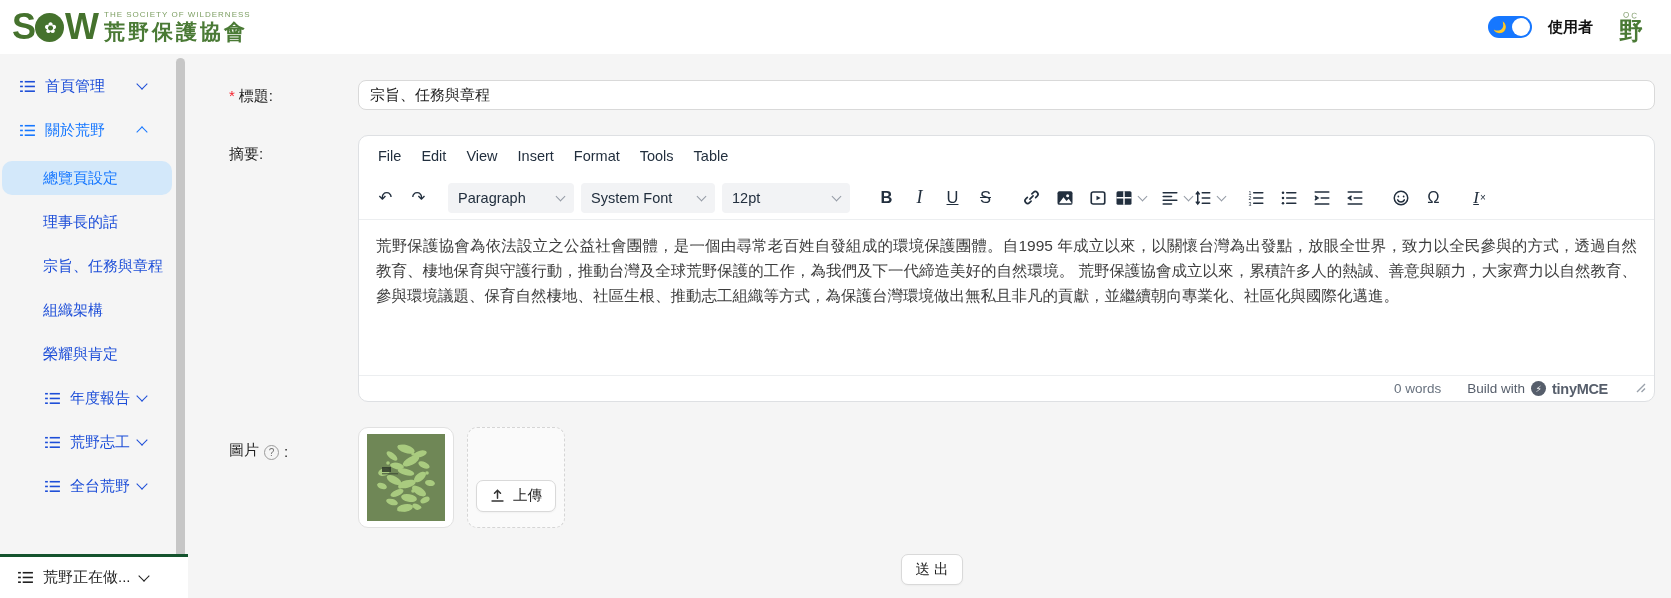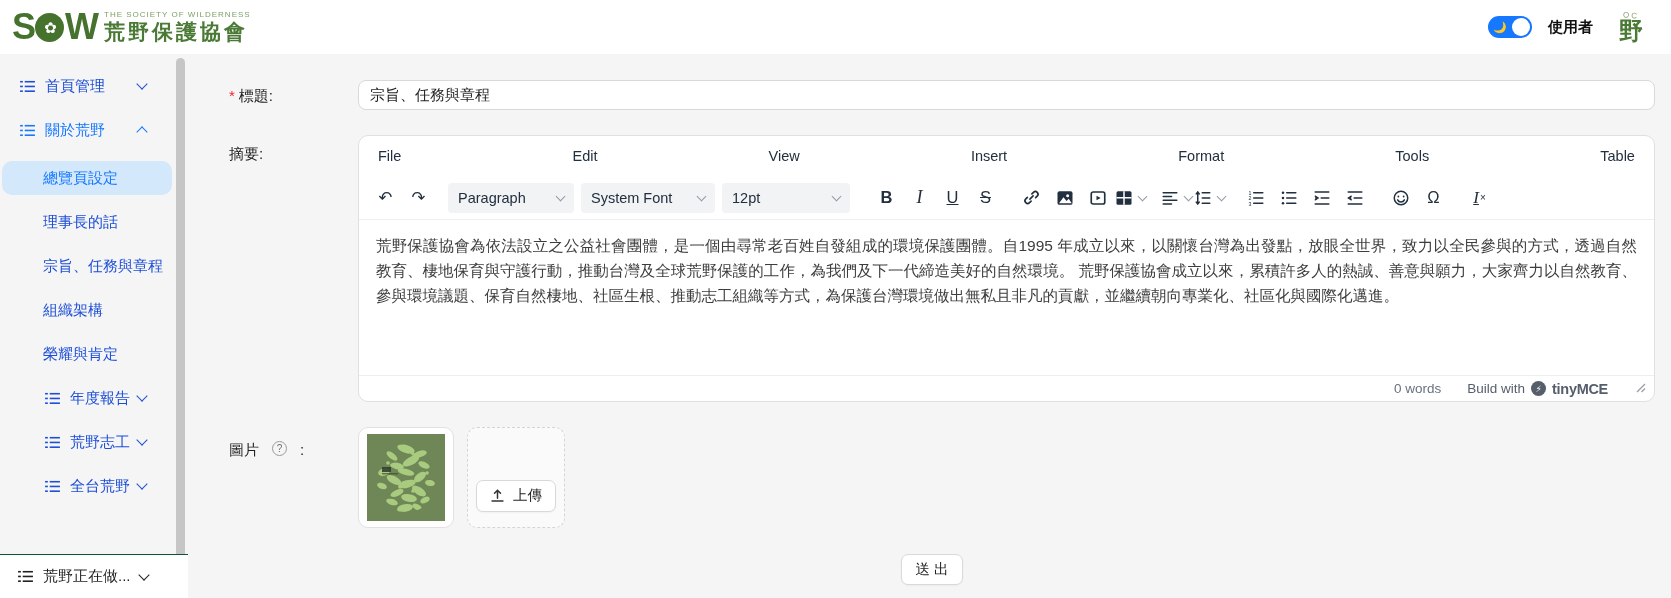--- a/index.html
+++ b/index.html
@@ -34,35 +34,35 @@
   .side-item.lvl-child { padding-left:41px; }
   .side-item.lvl-sub { padding-left:43px; }
   .side-item .chev { position:absolute; right:26px; }
   .side-item.active { color:#1677ff; }
   .side-item.selected { background:#d3e8fa; color:#1677ff; }
   .gap-lg { margin-bottom:14px; }
   .list-ic { flex:none; display:inline-flex; }
   .chev { width:8px; height:8px; border-right:1.8px solid currentColor; border-bottom:1.8px solid currentColor; transform:rotate(45deg); margin-top:-4px; }
   .chev.up { transform:rotate(-135deg); margin-top:4px; }
   .sb-thumb { position:absolute; right:3px; top:4px; width:9px; height:512px; border-radius:5px; background:#c6c6c6; }
-  .side-pinned { position:absolute; bottom:0; left:0; width:100%; height:44px; background:#fff; border-top:1px solid #14532d; display:flex; align-items:center; gap:10px; padding-left:18px; font-size:15px; cursor:pointer; }
+  .side-pinned { position:absolute; bottom:0; left:0; width:100%; height:44px; background:#fff; border-top:3px solid #14532d; display:flex; align-items:center; gap:10px; padding-left:18px; font-size:15px; cursor:pointer; }
   .side-pinned .chev { position:absolute; right:40px; }
 
   
   .main { flex:1; padding:26px 16px 0 21px; }
   .form-row { display:flex; }
   .field-label { width:129px; flex:none; font-size:15px; color:#1f1f1f;margin-left:20px; }
   .req { color:#f5222d; margin-right:4px; }
   .row-title .field-label { padding-top:7px; }
   .title-input { flex:1; height:30px; border:1px solid #d9d9d9; border-radius:8px; padding:0 11px; font-size:15px; color:#1f1f1f; background:#fff; outline:none; }
 
   .row-editor { margin-top:25px; }
   .row-editor .field-label { padding-top:10px; }
   .editor { flex:1; background:#fff; border:1px solid #dee0e3; border-radius:10px; overflow:hidden; display:flex; flex-direction:column; }
-  .mce-menubar { height:40px; display:flex; align-items:center; padding:0 9px;justify-content:space-between; }
+  .mce-menubar { height:40px; display:flex; align-items:center; padding:0 9px; }
   .menu-item { padding:5px 10px; font-size:14.5px; color:#222f3e; border-radius:3px; cursor:pointer; }
   .mce-toolbar { height:44px; display:flex; align-items:center; padding:0 10px; border-bottom:1px solid #eceef0; }
   .tb-group { display:flex; align-items:center; margin-right:13px; }
   .tb-btn { min-width:33px; height:33px; display:flex; align-items:center; justify-content:center; color:#222f3e; font-size:16.5px; border-radius:3px; cursor:pointer; }
   .tb-btn svg { display:block; }
   .b { font-weight:800; }
   .i { font-style:italic; font-family:"Liberation Serif","DejaVu Serif",serif; font-size:18px; }
   .u { text-decoration:underline; }
   .s { text-decoration:line-through; }
   .tb-select { background:#f2f3f5; border-radius:4px; height:30px; display:flex; align-items:center; justify-content:space-between; padding:0 10px; font-size:14.5px; color:#222f3e; margin-right:7px; cursor:pointer; }
@@ -72,21 +72,21 @@
   .clearfmt { font-family:"Liberation Serif","DejaVu Serif",serif; font-style:italic; text-decoration:underline; font-size:17px; }
   .clearfmt-x { font-size:10px; vertical-align:sub; font-style:normal; margin-left:1px; }
   .mce-content { height:155px; padding:13px 17px; font-size:15.5px; line-height:1.62; color:#3d3d3d; text-align:justify; overflow:hidden; cursor:text; }
   .mce-status { height:26px; border-top:1px solid #eceef0; display:flex; align-items:center; justify-content:flex-end; padding:0 8px; color:#68727f; font-size:13.5px; gap:26px; }
   .branding { display:flex; align-items:center; gap:6px; color:#565e6b; }
   .brand-badge { width:15px; height:15px; border-radius:50%; background:#565e6b; color:#fff; display:flex; align-items:center; justify-content:center; font-size:9px; }
   .brand-name { font-weight:800; font-size:14.5px; letter-spacing:-0.3px; }
   .resize-handle { margin-left:2px; cursor:nwse-resize; }
 
   .row-image { margin-top:25px; }
-  .row-image .field-label { padding-top:14px; display:flex; align-items:flex-start; gap:13px; align-self:flex-start; }
+  .row-image .field-label { padding-top:14px; display:flex; align-items:flex-end; gap:5px; align-self:flex-start; }
   .help-circle { width:15px; height:15px; border:1px solid #9b9b9b; border-radius:50%; color:#6f6f6f; font-size:10px; display:inline-flex; align-items:center; justify-content:center; }
   .image-cards { display:flex; gap:13px; }
   .thumb-card { width:96px; height:101px; background:#fff; border:1px solid #e1e1e1; border-radius:10px; display:flex; align-items:center; justify-content:center; cursor:pointer; }
   .upload-card { width:98px; height:101px; border:1px dashed #d5d5d5; border-radius:10px; background:#fafafa; display:flex; align-items:center; justify-content:center; }
   .upload-btn { background:#fff; border:1px solid #d9d9d9; border-radius:7px; height:32px; padding:0 13px; display:flex; gap:8px; align-items:center; font-size:14.5px; color:#1f1f1f; cursor:pointer; box-shadow:0 1px 2px rgba(0,0,0,.04);margin-top:36px; }
 
   .submit-row { display:flex; justify-content:center; margin-top:26px; }
   .submit-btn { min-width:60px; height:31px; background:#fff; border:1px solid #d9d9d9; border-radius:7px; font-size:14.5px; color:#1f1f1f; display:flex; align-items:center; justify-content:center; padding:0 13px; cursor:pointer; box-shadow:0 1px 2px rgba(0,0,0,.04); }
 </style>
 </head>

